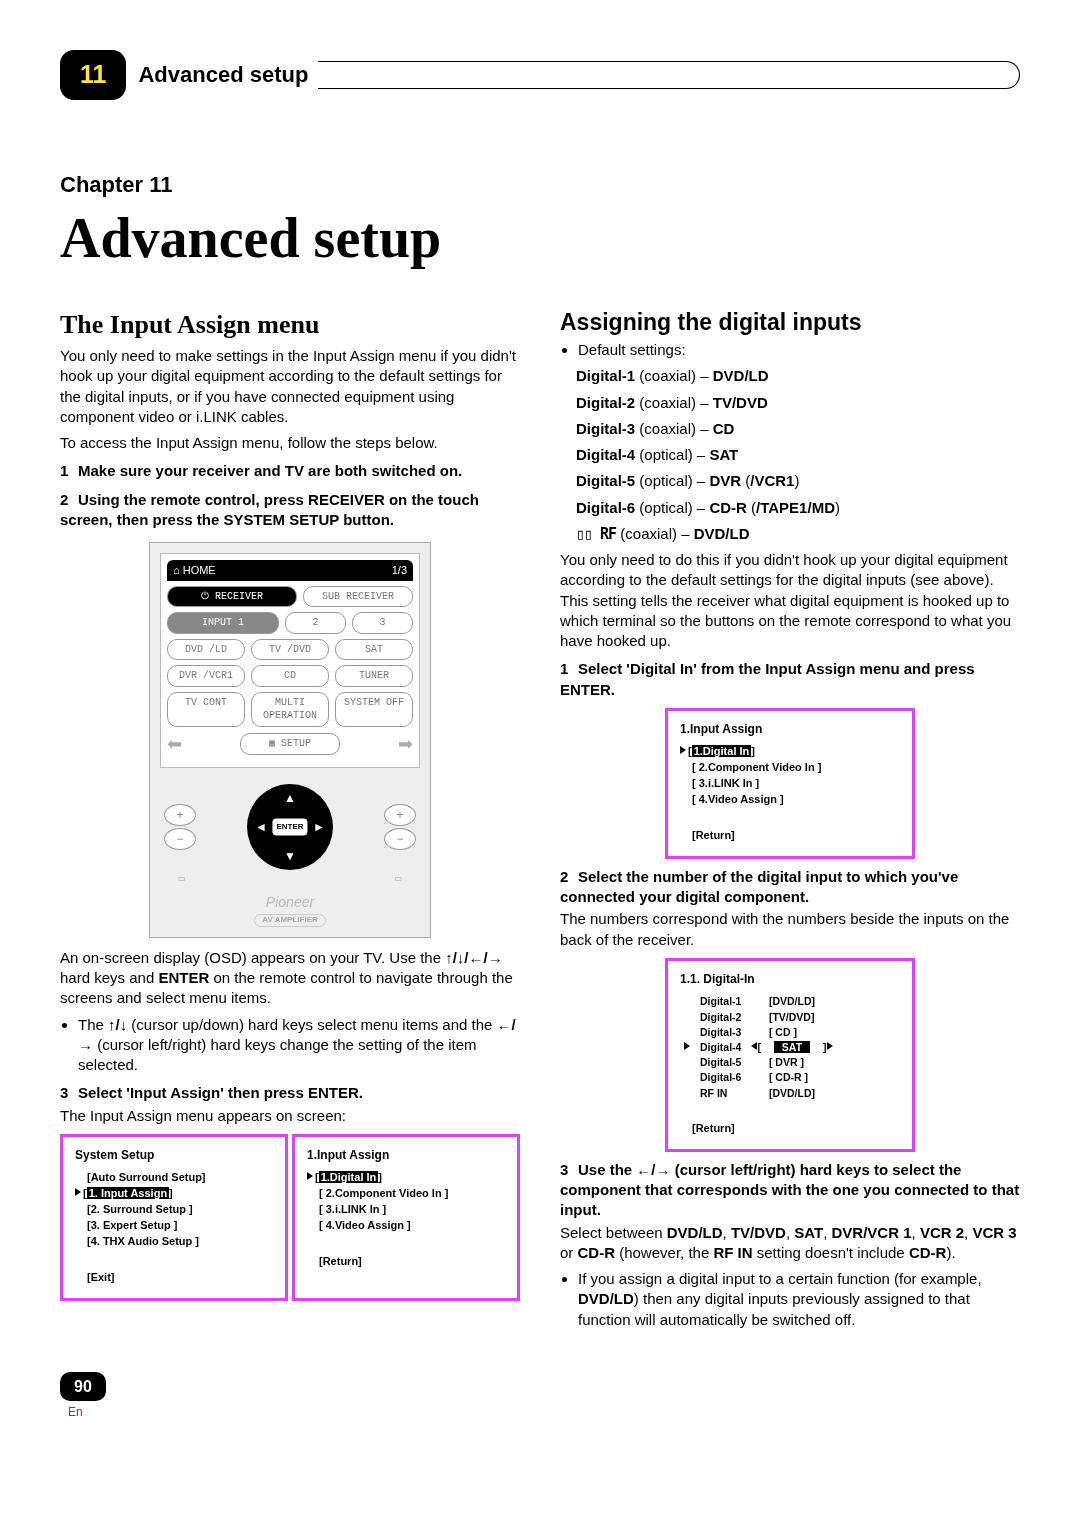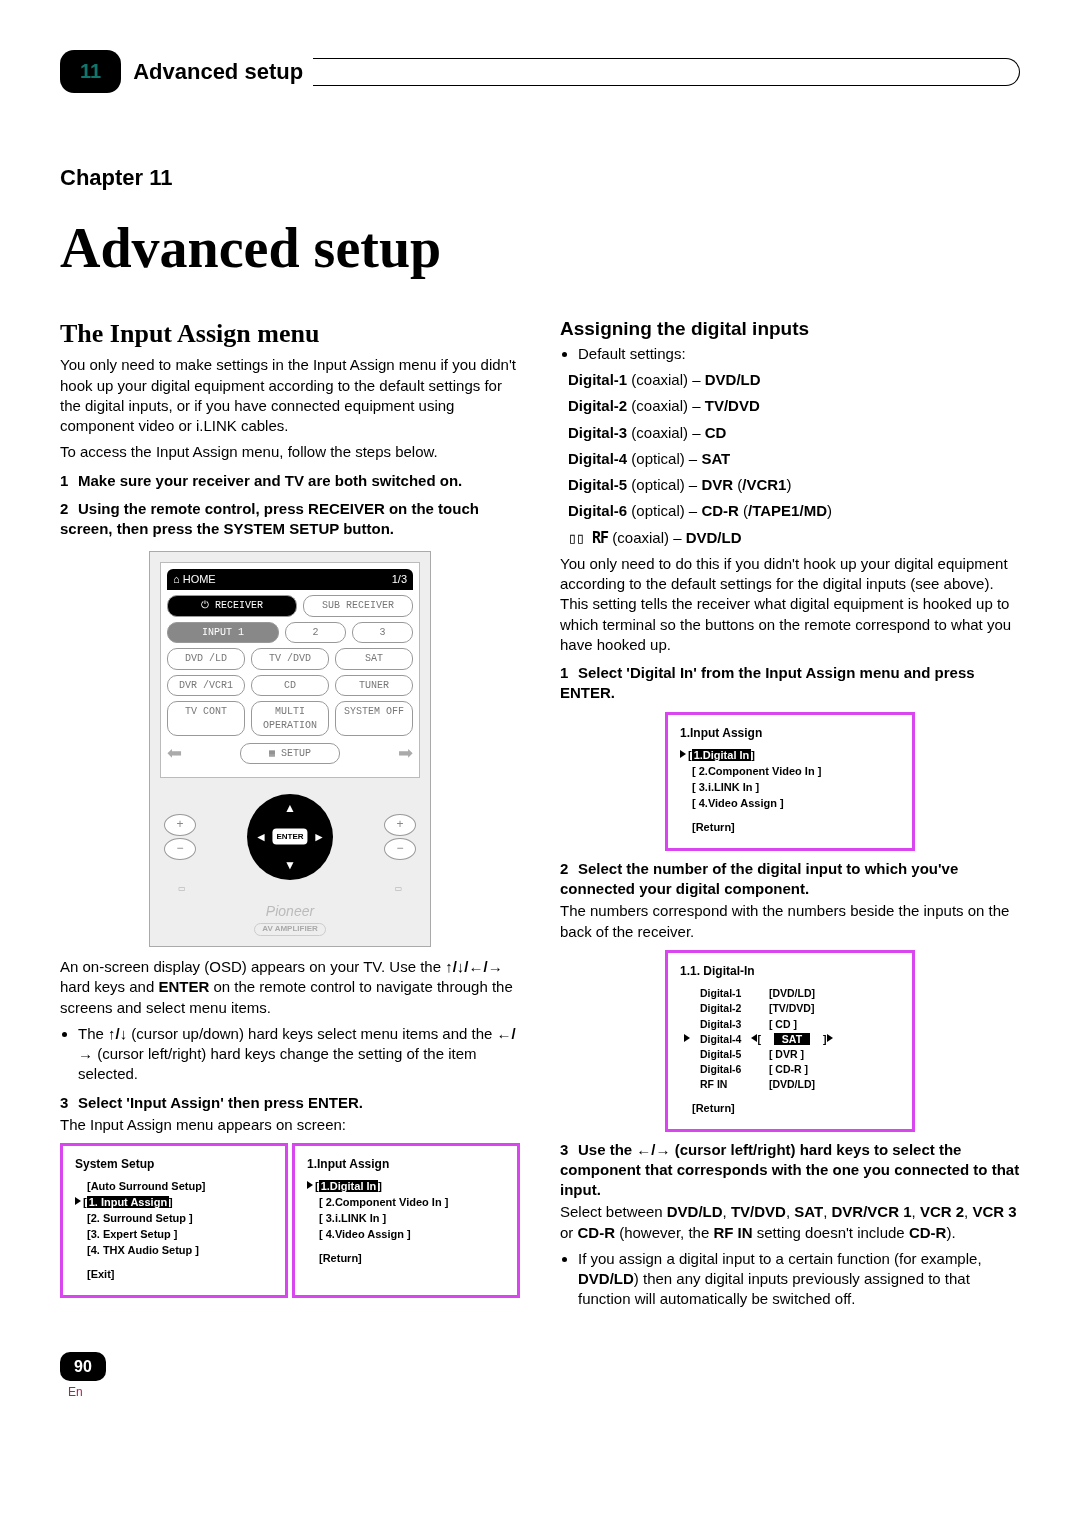--- a/index.html
+++ b/index.html
@@ -16,23 +16,23 @@
     padding: 50px 60px 40px 60px;
     position: relative;
   }
   .header-band {
     display: flex;
     align-items: center;
     margin-bottom: 70px;
   }
   .page-tab {
     background: #000;
-    color: #0f766e;
-    font-weight: bold;
-    font-size: 20px;
+    color: #fde047;
+    font-weight: bold;
+    font-size: 25px;
     padding: 8px 20px;
     border-radius: 14px;
     margin-right: 12px;
   }
   .header-title {
     font-weight: bold;
     font-size: 22px;
     flex: 0 0 auto;
     margin-right: 10px;
   }
@@ -43,21 +43,21 @@
     border-bottom: 1px solid #000;
     border-right: 1px solid #000;
     border-radius: 0 14px 14px 0;
     height: 26px;
     position: relative;
     top: 0;
   }
   .chapter-label {
     font-weight: bold;
     font-size: 22px;
-    margin-bottom: 18px;
+    margin-bottom: 2px;
   }
   .chapter-title {
     font-family: "Times New Roman", Times, serif;
     font-weight: bold;
     font-size: 56px;
     margin-bottom: 30px;
   }
   .columns {
     display: flex;
     gap: 40px;
@@ -66,21 +66,21 @@
     flex: 1 1 50%;
   }
   h2.section {
     font-family: "Times New Roman", Times, serif;
     font-weight: bold;
     font-size: 26px;
     margin: 0 0 4px 0;
   }
   h3.subhead {
     font-weight: bold;
-    font-size: 19px;
+    font-size: 23px;
     margin: 0 0 2px 0;
   }
   p {
     margin: 0 0 6px 0;
   }
   .step {
     font-weight: bold;
     margin-top: 8px;
     margin-bottom: 2px;
   }
@@ -92,21 +92,21 @@
     margin-top: 0;
   }
   ul.bul {
     margin: 2px 0 6px 18px;
     padding: 0;
   }
   ul.bul li {
     margin-bottom: 0;
   }
   .indent {
-    margin-left: 8px;
+    margin-left: 16px;
   }
   .dd {
     font-family: monospace;
     letter-spacing: -1px;
   }
   
   .remote-fig {
     width: 260px;
     margin: 12px auto 10px;
     border: 1px solid #aaa;
@@ -265,21 +265,21 @@
   }
   .osd .line {
     margin-left: 12px;
     white-space: nowrap;
   }
   .osd .line.first {
     margin-left: 0;
   }
   .osd .ret {
     margin-left: 12px;
-    margin-top: 8px;
+    margin-top: 20px;
   }
   .osd table {
     border-collapse: collapse;
     font-size: 10.5px;
   }
   .osd td {
     padding: 0 4px;
   }
   .footer-pg {
     position: relative;

